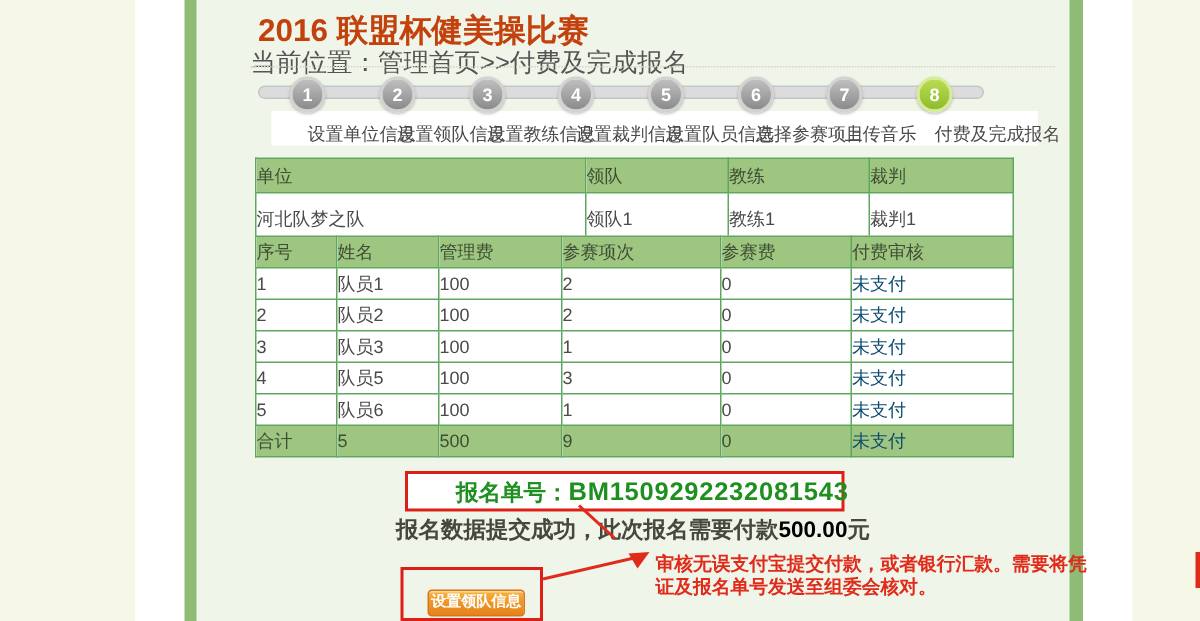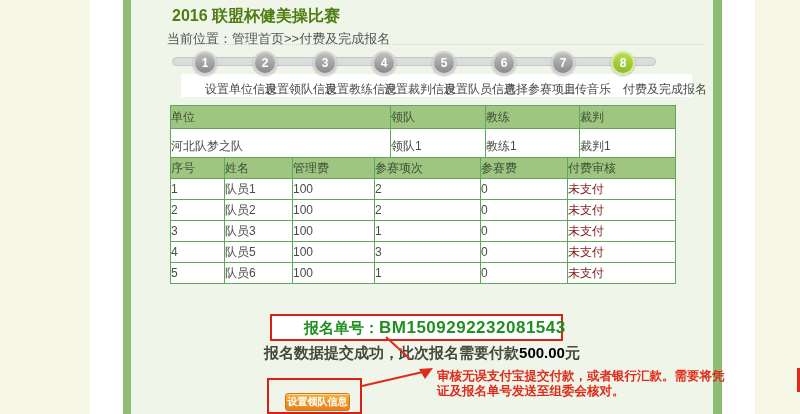--- a/index.html
+++ b/index.html
@@ -8,22 +8,22 @@
     position:relative; overflow:hidden;
     font-family:"Liberation Sans","DejaVu Sans",sans-serif;
     background:#f7f7e7;
   }
   .abs { position:absolute; }
   
   .white-col { background:#ffffff; top:0; height:414px; }
   .green-strip { background:#8fbc74; top:0; height:414px; }
   .content-bg { left:131px; top:0; width:582px; height:414px; background:#f0f5ea; }
 
-  .page-title { left:172px; top:6px; font-size:16px; font-weight:bold; color:#4d7c0f; }
-  .breadcrumb { left:167px; top:30px; font-size:13px; color:#555; }
+  .page-title { left:172px; top:6px; font-size:21px; font-weight:bold; color:#c2410c; }
+  .breadcrumb { left:167px; top:30px; font-size:17px; color:#555; }
   .crumb-line { left:167px; top:44px; width:536px; border-top:1px dotted #d4d4c4; }
 
   
   .label-band { left:181px; top:74px; width:511px; height:23px; background:#ffffff; }
   .track { left:172px; top:57px; width:484px; height:9px; background:#dcdcdc; border:1px solid #c6c6c6; border-radius:6px; }
   .step { position:absolute; top:51px; width:0; text-align:center; }
   .circle {
     position:relative; left:-12px; width:24px; height:24px; border-radius:50%;
     background:linear-gradient(#bfbfbf,#8a8a8a); border:2px solid #d2d2d2;
     color:#fff; font-size:12px; font-weight:bold; line-height:20px; text-align:center;
@@ -38,21 +38,21 @@
     font-size:12px; color:#4a4a4a; background:#fff; }
   th,td { border:1px solid #5fa75f; text-align:left; overflow:hidden; white-space:nowrap; }
   th { background:#9fc681; color:#3e4e34; font-weight:normal; }
   #team-table { top:105px; }
   #team-table th { height:23px; }
   #team-table td { height:36px; }
   #fee-table { top:157px; }
   #fee-table th { height:21px; }
   #fee-table td { height:21px; }
   tr.total-row td { background:#9fc681; color:#3e4e34; }
-  td.red, tr.total-row td.red { color:#7f1d1d; }
+  td.red, tr.total-row td.red { color:#0c4a6e; }
 
   
   .order-box { left:270px; top:314px; width:293px; height:27px; background:#fff;
     border:2px solid #dd2015; text-align:center; line-height:23px; white-space:nowrap; }
   .order-label { font-size:15px; font-weight:bold; color:#1f8f1f;margin-left:32px; }
   .order-number { font-size:17px; font-weight:bold; color:#1f8f1f; letter-spacing:0.5px;margin-top:46px; }
 
   
   .summary { left:131px; top:344px; width:582px; text-align:center;
     font-size:15px; font-weight:bold; color:#47473d; }
@@ -201,20 +201,28 @@
         <td class="red">未支付</td>
       </tr>
       <tr>
         <td>5</td>
         <td>队员6</td>
         <td>100</td>
         <td>1</td>
         <td>0</td>
         <td class="red">未支付</td>
       </tr>
+      <tr class="total-row">
+        <td>合计</td>
+        <td>5</td>
+        <td>500</td>
+        <td>9</td>
+        <td>0</td>
+        <td class="red">未支付</td>
+      </tr>
     </tbody>
 </table>
 
 <div class="abs order-box">
   <span class="order-label">报名单号：</span><span class="order-number">BM1509292232081543</span>
 </div>
 
 <div class="abs summary">
   <span>报名数据提交成功，此次报名需要付款</span><span class="amount">500.00</span><span>元</span>
 </div>

